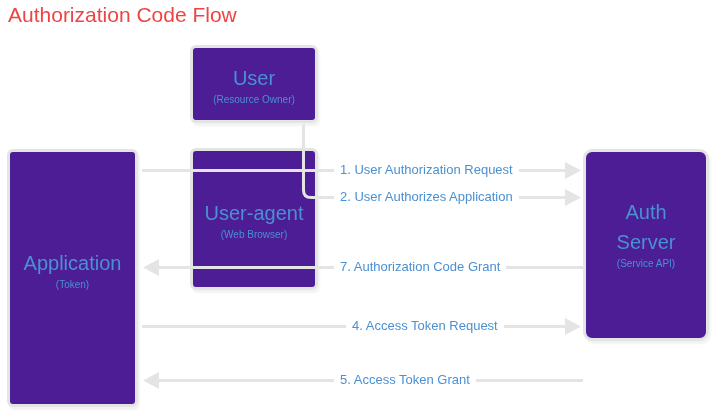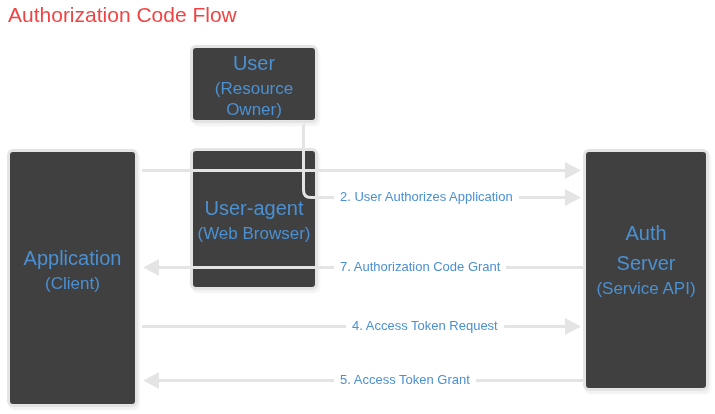--- a/index.html
+++ b/index.html
@@ -19,51 +19,51 @@
     left: 8px;
     top: 3px;
     font-size: 21px;
     color: #ef4444;
     white-space: nowrap;
     z-index: 3;
   }
 
   .box {
     position: absolute;
-    background: #404040;
+    background: #4c1d95;
     border: 3px solid #e4e4e4;
     border-radius: 6px;
     box-shadow: 2px 3px 2px rgba(0,0,0,0.05);
     display: flex;
     flex-direction: column;
     align-items: center;
     justify-content: center;
     text-align: center;
     z-index: 1;
   }
   .box-label {
     color: #4a90d2;
     font-size: 20px;
     line-height: 1.5;
     position: relative;
     z-index: 3;
   }
   .box-sublabel {
     color: #4a90d2;
-    font-size: 17px;
+    font-size: 10px;
     line-height: 1.2;
     margin-top: 1px;
     position: relative;
     z-index: 3;
   }
 
   .box-user        { left: 190px; top: 45px;  width: 128px; height: 78px; }
   .box-user-agent  { left: 190px; top: 148px; width: 128px; height: 142px; }
   .box-application { left: 7px;   top: 149px; width: 131px; height: 258px; padding-bottom: 18px; }
-  .box-auth-server { left: 583px; top: 149px; width: 126px; height: 242px; padding-bottom: 23px; }
+  .box-auth-server { left: 583px; top: 149px; width: 126px; height: 192px; padding-bottom: 23px; border-radius: 9px; }
   .box-auth-server .box-label { max-width: 70px; }
 
   .wires {
     position: absolute;
     left: 0; top: 0;
     width: 715px; height: 414px;
     z-index: 2;
     pointer-events: none;
   }
   .wires path    { stroke: #e4e4e4; stroke-width: 3px; fill: none; }
@@ -99,21 +99,21 @@
     <div class="box-sublabel">(Resource Owner)</div>
   </div>
 
   <div class="box box-user-agent">
     <div class="box-label">User-agent</div>
     <div class="box-sublabel">(Web Browser)</div>
   </div>
 
   <div class="box box-application">
     <div class="box-label">Application</div>
-    <div class="box-sublabel">(Client)</div>
+    <div class="box-sublabel">(Token)</div>
   </div>
 
   <div class="box box-auth-server">
     <div class="box-label">Auth Server</div>
     <div class="box-sublabel">(Service API)</div>
   </div>
 
   <svg class="wires" width="715" height="414" viewBox="0 0 715 414" xmlns="http://www.w3.org/2000/svg">
 
     <path d="M142 170.5 H565"></path>
@@ -125,18 +125,19 @@
     <path d="M583 267.5 H159"></path>
     <polygon points="159,259 143,267.5 159,276"></polygon>
 
     <path d="M142 326.5 H565"></path>
     <polygon points="565,318 581,326.5 565,335"></polygon>
 
     <path d="M583 380.5 H159"></path>
     <polygon points="159,372 143,380.5 159,389"></polygon>
   </svg>
 
+  <span class="flow-label flow-label-1">1. User Authorization Request</span>
   <span class="flow-label flow-label-2">2. User Authorizes Application</span>
   <span class="flow-label flow-label-3">7. Authorization Code Grant</span>
   <span class="flow-label flow-label-4">4. Access Token Request</span>
   <span class="flow-label flow-label-5">5. Access Token Grant</span>
 
 </div>
 
 </body></html>

